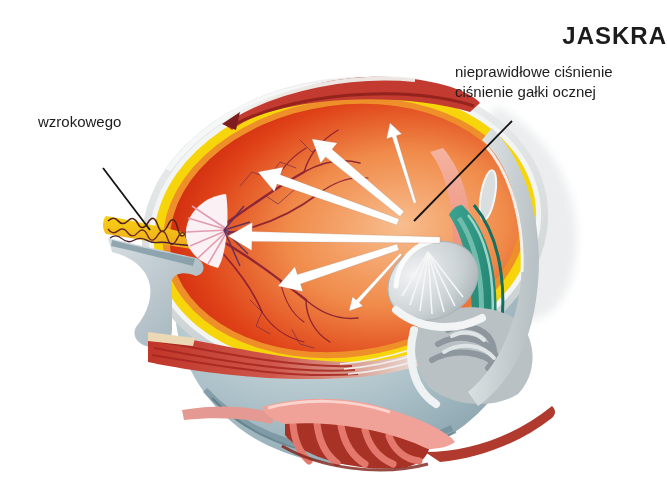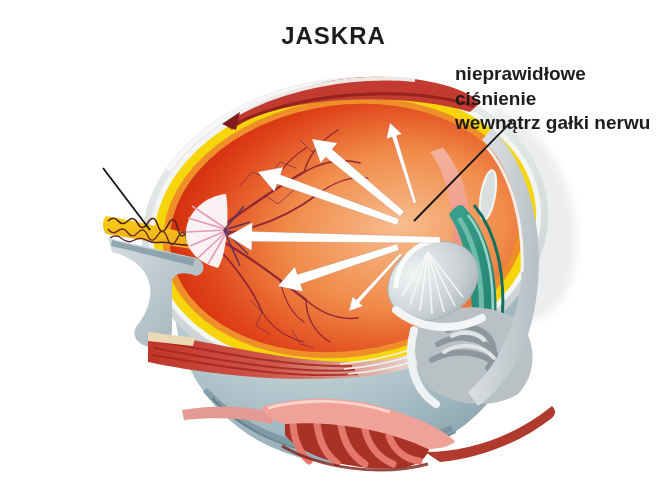--- a/index.html
+++ b/index.html
@@ -1,21 +1,21 @@
 <!DOCTYPE html>
 <html style="--background: #ffffff; --label_text: #1c1c1c; --pointer_line: #141414; --sclera_gray: #d5dadb; --choroid_yellow: #f6d60b; --choroid_orange: #ee8f2a; --vitreous_red: #cd1a0d; --vitreous_orange_center: #f6b286; --retinal_vessel: #8a1f33; --optic_nerve_yellow: #f3c50e; --eyeball_gray_blue: #9db4bd; --muscle_red: #c63c32; --ciliary_teal: #2e9483; --lens_gray: #c6cdd0; --pressure_arrow: #ffffff;"><head>
 <meta charset="utf-8">
 <style>
   html,body{margin:0;padding:0}
   body{width:667px;height:500px;background:#fff;font-family:"Liberation Sans",sans-serif;position:relative;overflow:hidden}
   .stage{position:absolute;left:0;top:0;width:667px;height:500px}
   svg{display:block}
-  .title{position:absolute;top:22px;left:0;right:0;text-align:center;
+  .title{position:absolute;top:22px;left:0;right:0;text-align:right;
          font-size:24px;font-weight:bold;letter-spacing:1px;color:var(--label_text,#242424)}
-  .label{position:absolute;font-size:19px;font-weight:bold;line-height:1.3;color:var(--label_text,#1c1c1c)}
+  .label{position:absolute;font-size:15px;font-weight:normal;line-height:1.3;color:var(--label_text,#1c1c1c)}
   .label span{display:block}
   #label-left{left:38px;top:112px}
   #label-right{left:455px;top:62px}
   .pointer{stroke:var(--pointer_line,#141414);stroke-width:1.8;fill:none}
 </style>
 </head>
 <body>
 
 <div class="stage">
 <svg width="667" height="500" viewBox="0 0 667 500" xmlns="http://www.w3.org/2000/svg">
@@ -227,19 +227,20 @@
         <path d="M400.1,253.2 L356.3,300.1 L352.6,296.7 L349.0,311.0 L362.9,306.1 L359.2,302.7 L401.9,254.8 Z" fill="#ffffff" stroke="rgba(150,120,110,0.35)" stroke-width="0.6"></path>
       </g>
 
   <line class="pointer" x1="103" y1="168" x2="150" y2="230"></line>
   <line class="pointer" x1="512" y1="121" x2="414" y2="221"></line>
 </svg>
 
 <div class="title">JASKRA</div>
 
 <div class="label" id="label-left">
+  <span>wzrokowego</span>
 </div>
 
 <div class="label" id="label-right">
   <span>nieprawidłowe ciśnienie</span>
-  <span>wewnątrz gałki nerwu</span>
+  <span>ciśnienie gałki ocznej</span>
 </div>
 </div>
 
 </body></html>

